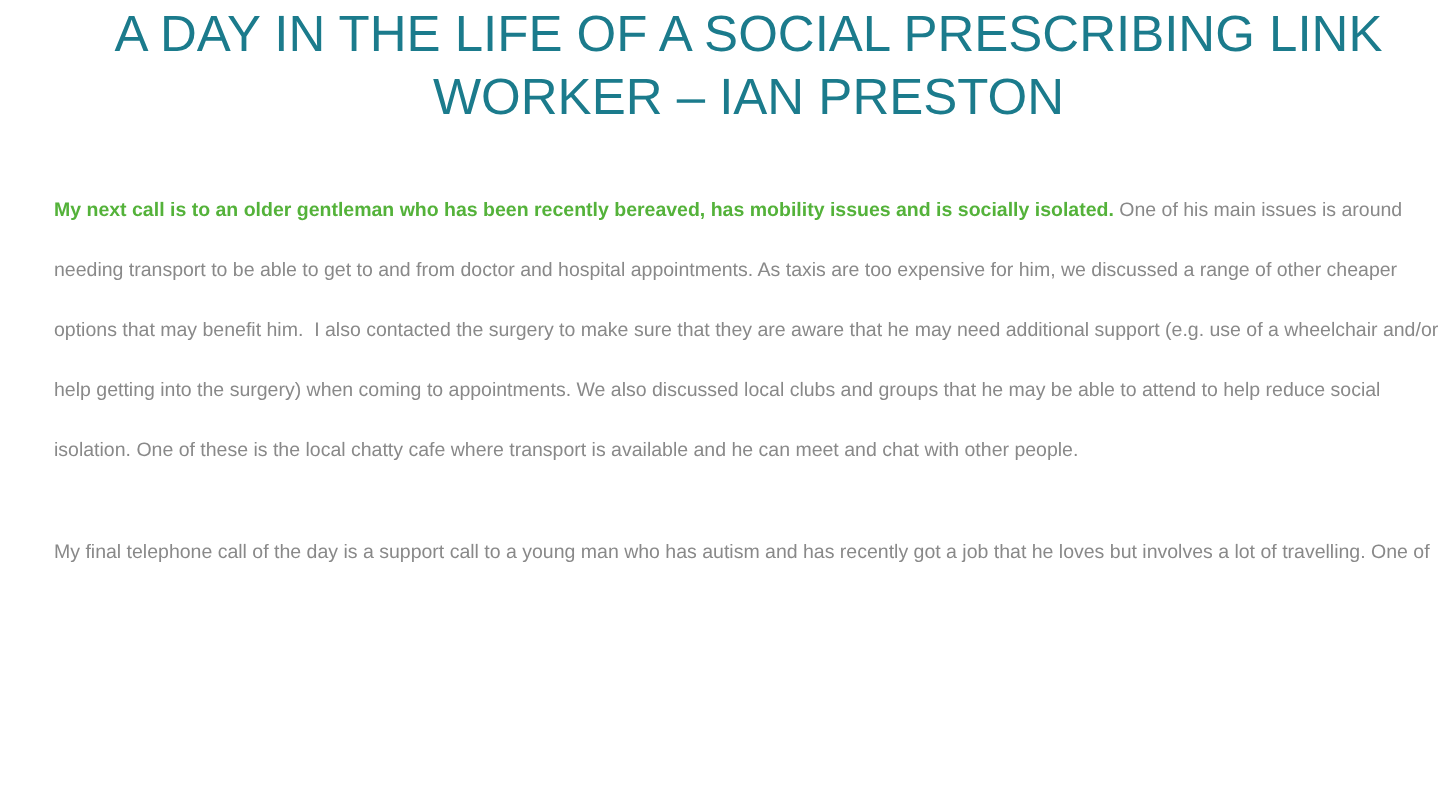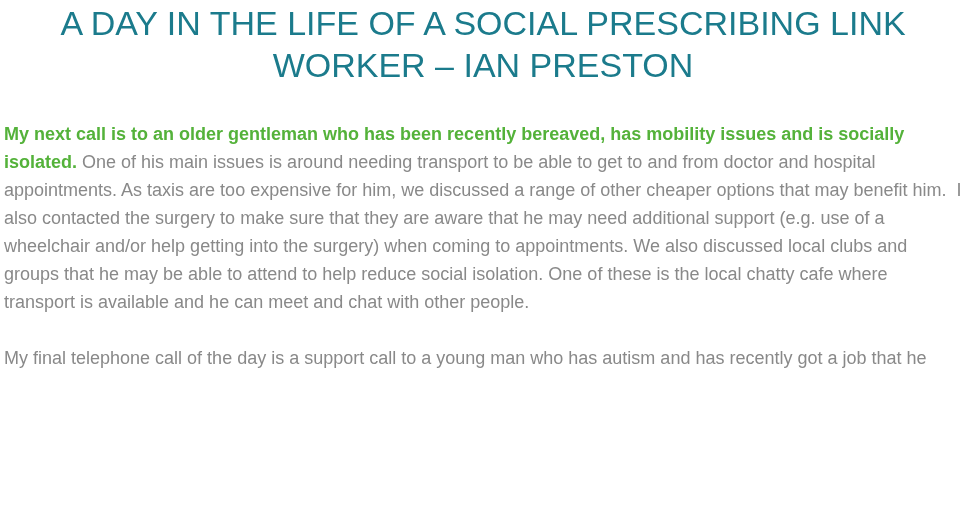--- a/index.html
+++ b/index.html
@@ -12,35 +12,36 @@
   html, body { margin: 0; padding: 0; }
   body {
     background: var(--background);
     font-family: "Liberation Sans", sans-serif;
   }
   .page {
     width: 966px;
     height: 375px;
     background: var(--background);
     overflow: hidden;
+    padding-left: 32px;
   }
   .doc-title {
     margin: 2px 4px 34px 4px;
     text-align: center;
     color: var(--heading);
     font-size: 34px;
     line-height: 42px;
     font-weight: 400;
     letter-spacing: 0px;
   }
   .doc-body {
     margin: 0 4px;
     color: var(--body);
-    font-size: 18px;
-    line-height: 28px;
+    font-size: 13px;
+    line-height: 40px;
     font-weight: 400;
   }
   .paragraph {
     margin: 0 0 28px 0;
     white-space: pre-wrap;
   }
   .lead {
     color: var(--highlight);
     font-weight: 700;
   }

